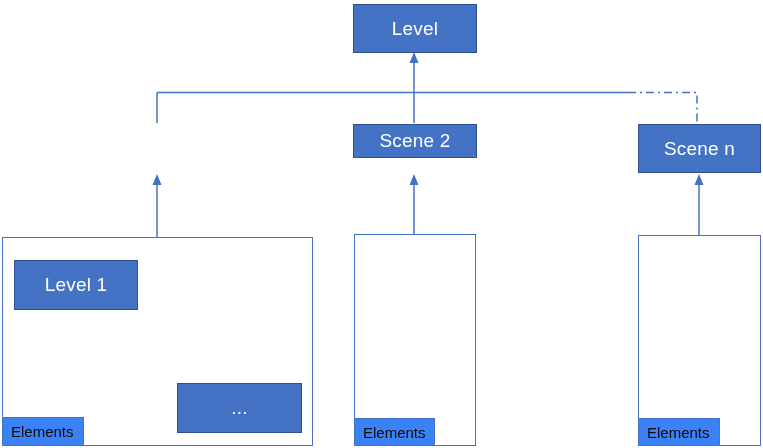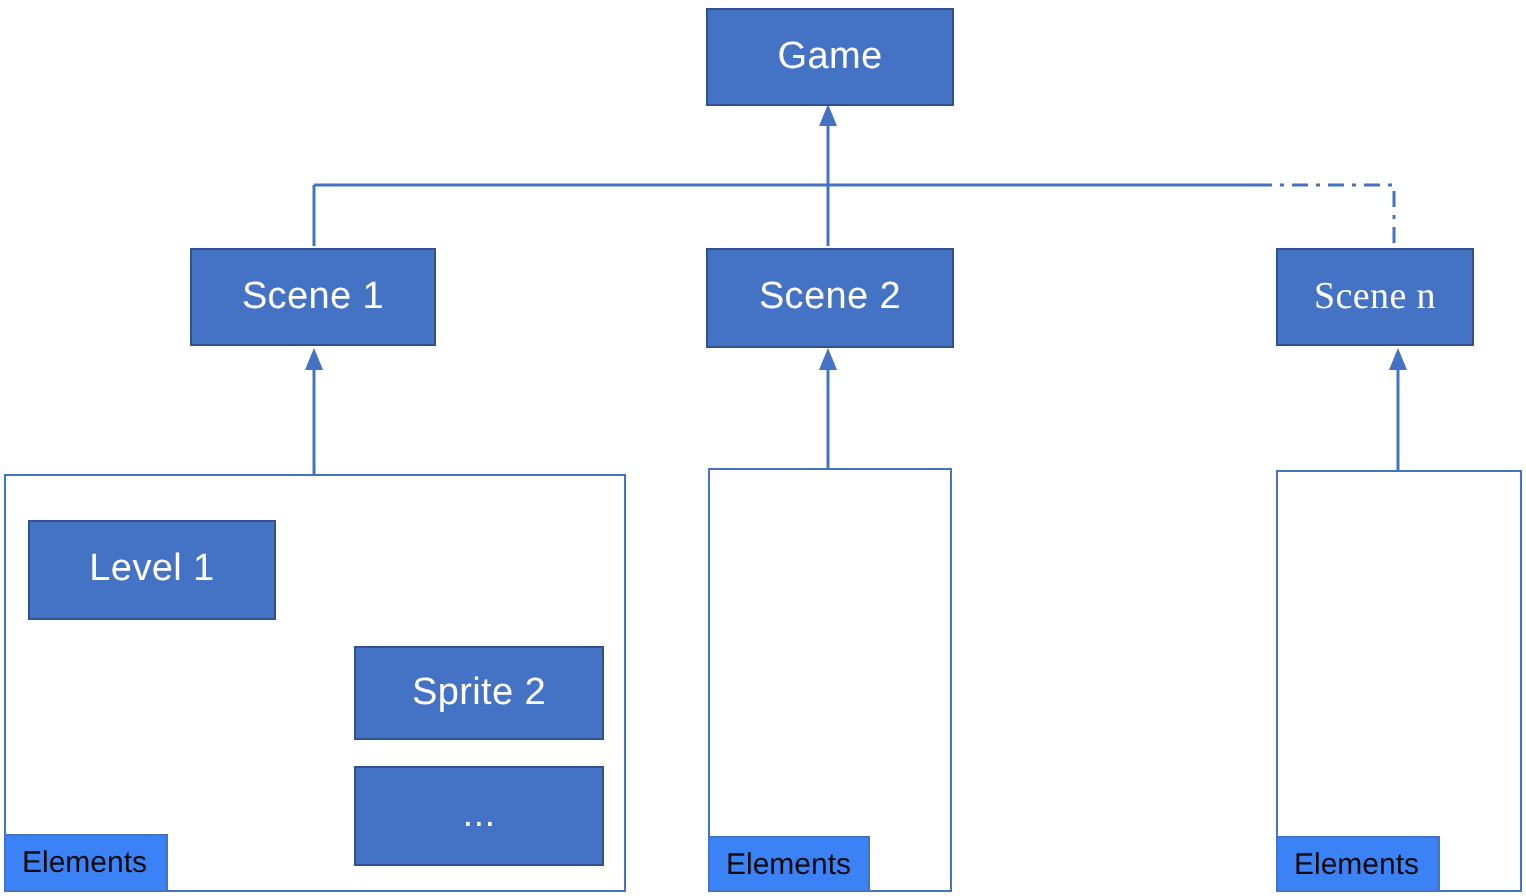--- a/index.html
+++ b/index.html
@@ -72,29 +72,27 @@
     <path d="M157 237 V184" stroke="#4472C4" stroke-width="1.5" fill="none"></path>
     <polygon points="157,174 152.5,185 161.5,185" fill="#4472C4"></polygon>
 
     <path d="M414 234 V184" stroke="#4472C4" stroke-width="1.5" fill="none"></path>
     <polygon points="414,174 409.5,185 418.5,185" fill="#4472C4"></polygon>
 
     <path d="M699 235 V184" stroke="#4472C4" stroke-width="1.5" fill="none"></path>
     <polygon points="699,174 694.5,185 703.5,185" fill="#4472C4"></polygon>
   </svg>
 
-  <div class="node" style="left:353px; top:4px; width:124px; height:49px;">Game</div>
+  <div class="node" style="left:353px; top:4px; width:124px; height:49px;">Level</div>
 
-  <div class="node" style="left:95px; top:124px; width:123px; height:49px;">Scene 1</div>
-  <div class="node" style="left:353px; top:124px; width:124px; height:50px;">Scene 2</div>
-  <div class="node" style="left:638px; top:124px; width:99px; height:49px;font-family:Liberation Serif, serif;">Scene n</div>
+  <div class="node" style="left:353px; top:124px; width:124px; height:34px;">Scene 2</div>
+  <div class="node" style="left:638px; top:124px; width:123px; height:49px;">Scene n</div>
 
   <div class="container-box" style="left:2px; top:237px; width:311px; height:209px;"></div>
   <div class="node" style="left:14px; top:260px; width:124px; height:50px;text-align:right;">Level 1</div>
-  <div class="node" style="left:177px; top:323px; width:125px; height:47px;">Sprite 2</div>
   <div class="node" style="left:177px; top:383px; width:125px; height:50px;">...</div>
   <div class="elements-label" style="left:2px; top:417px; width:82px; height:29px;">Elements</div>
 
   <div class="container-box" style="left:354px; top:234px; width:122px; height:212px;"></div>
   <div class="elements-label" style="left:354px; top:418px; width:81px; height:28px;">Elements</div>
 
   <div class="container-box" style="left:638px; top:235px; width:123px; height:211px;"></div>
   <div class="elements-label" style="left:638px; top:418px; width:82px; height:28px;">Elements</div>
 
 </div>

